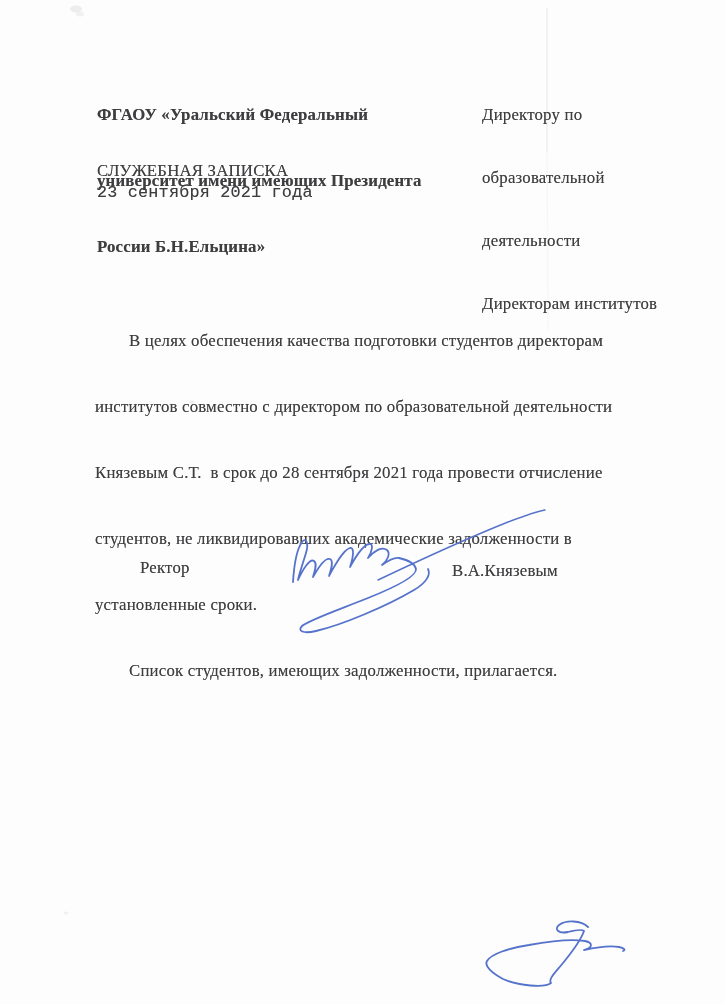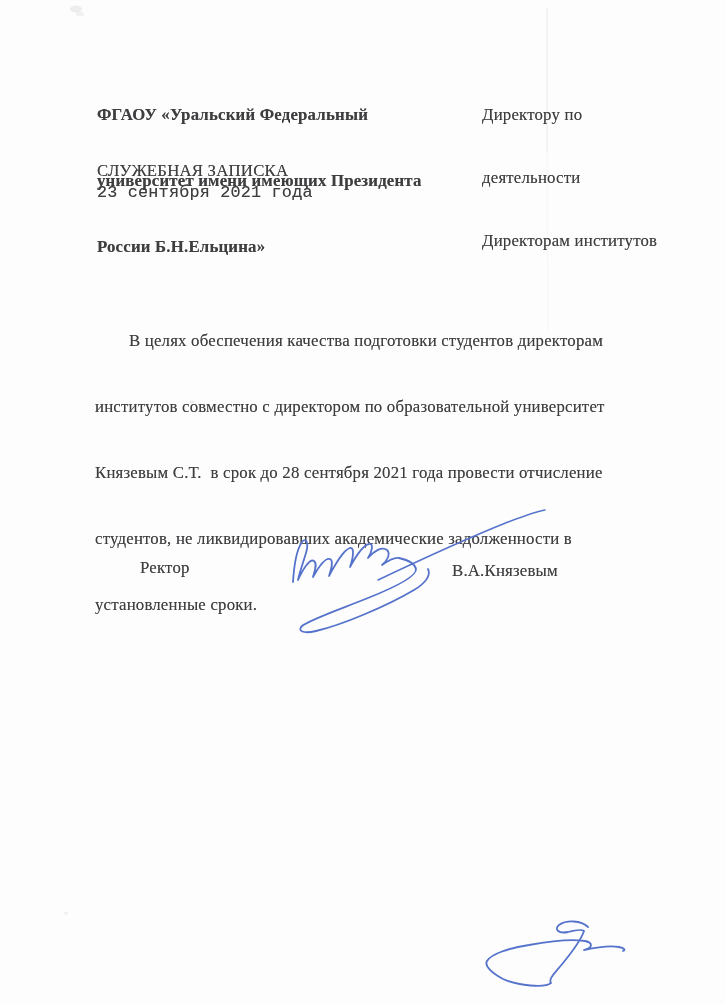--- a/index.html
+++ b/index.html
@@ -51,33 +51,35 @@
 <div class="page">
 
   <div class="txt sender">
     <div class="line">ФГАОУ «Уральский Федеральный</div>
     <div class="line">университет имени имеющих Президента</div>
     <div class="line">России Б.Н.Ельцина»</div>
   </div>
 
   <div class="txt recipient">
     <div class="line">Директору по</div>
+    <div class="line">образовательной</div>
     <div class="line">деятельности</div>
     <div class="line">Директорам институтов</div>
   </div>
 
   <div class="txt doc-title">СЛУЖЕБНАЯ ЗАПИСКА</div>
   <div class="txt doc-date">23 сентября 2021 года</div>
 
   <div class="txt body-block">
     <div class="line indent">В целях обеспечения качества подготовки студентов директорам</div>
-    <div class="line">институтов совместно с директором по образовательной университет</div>
+    <div class="line">институтов совместно с директором по образовательной деятельности</div>
     <div class="line">Князевым С.Т.  в срок до 28 сентября 2021 года провести отчисление</div>
     <div class="line">студентов, не ликвидировавших академические задолженности в</div>
     <div class="line">установленные сроки.</div>
+    <div class="line indent">Список студентов, имеющих задолженности, прилагается.</div>
   </div>
 
   <div class="txt signer-pos">Ректор</div>
   <div class="txt signer-name">В.А.Князевым</div>
 
   <svg class="ink-overlay" viewBox="0 0 725 1004" xmlns="http://www.w3.org/2000/svg" aria-hidden="true">
 
     <path class="pen" d="M 293,582
          C 294,566 297,549 302,542
          C 306,537 309,543 306,553

